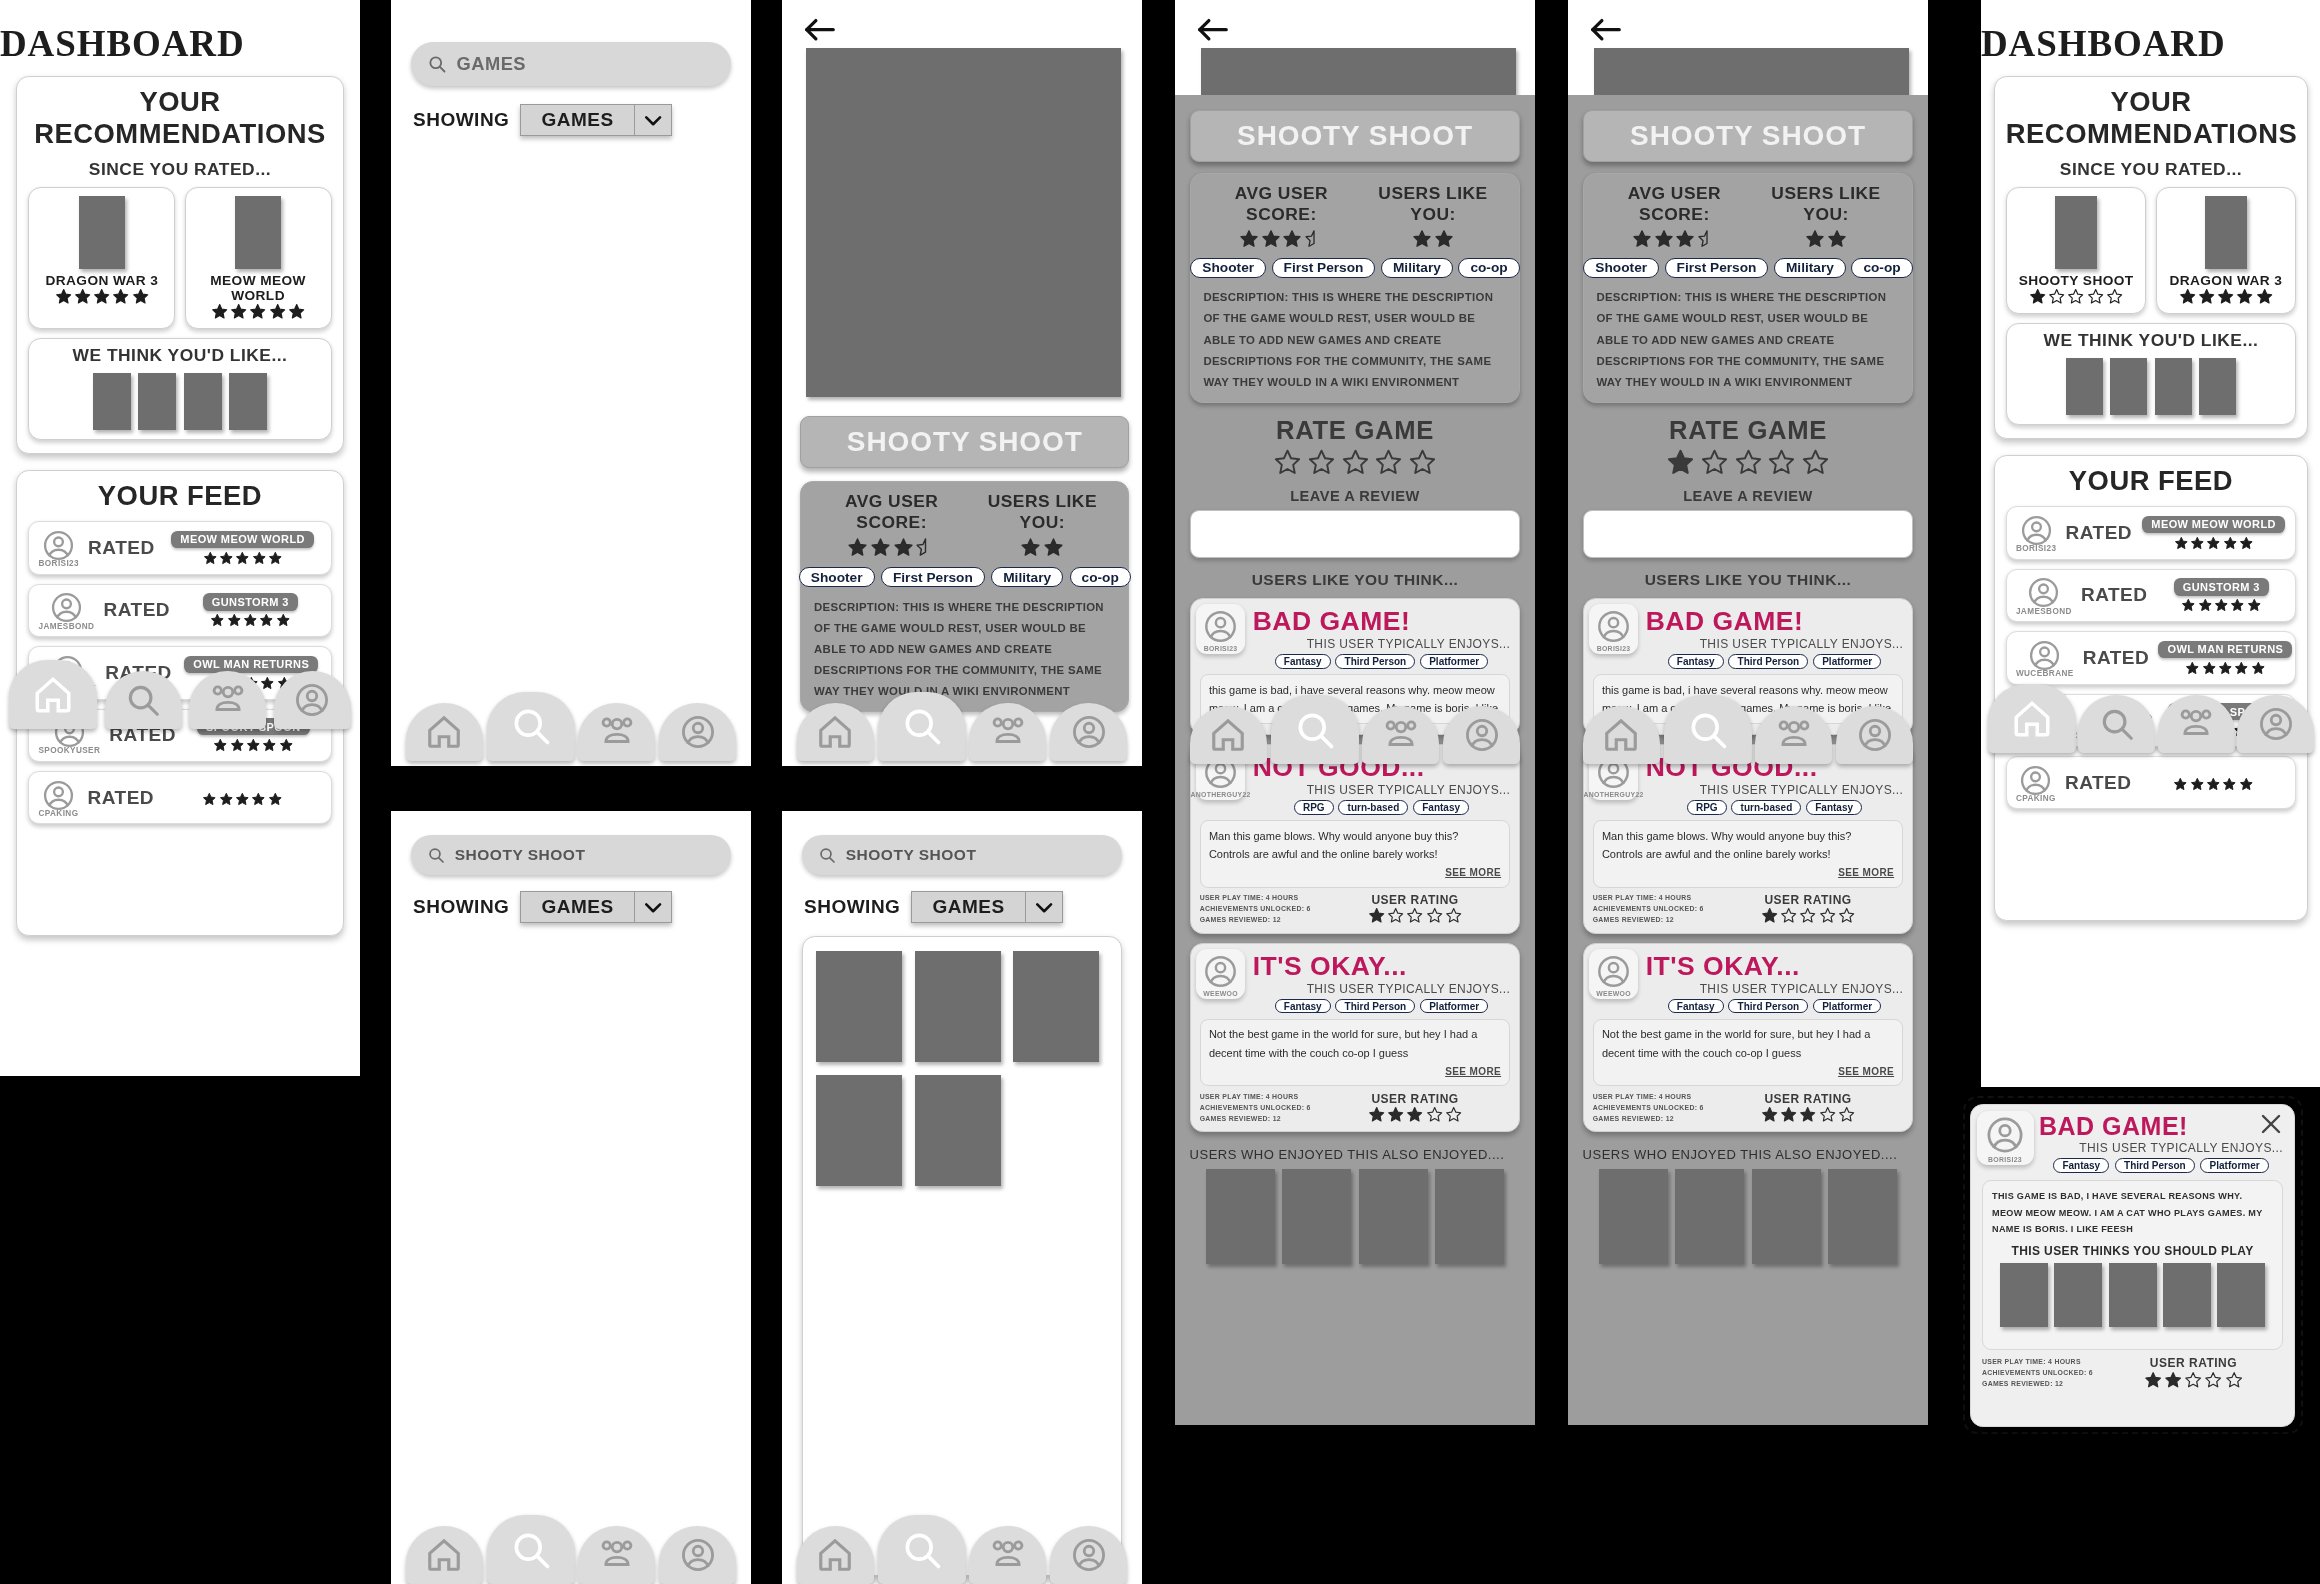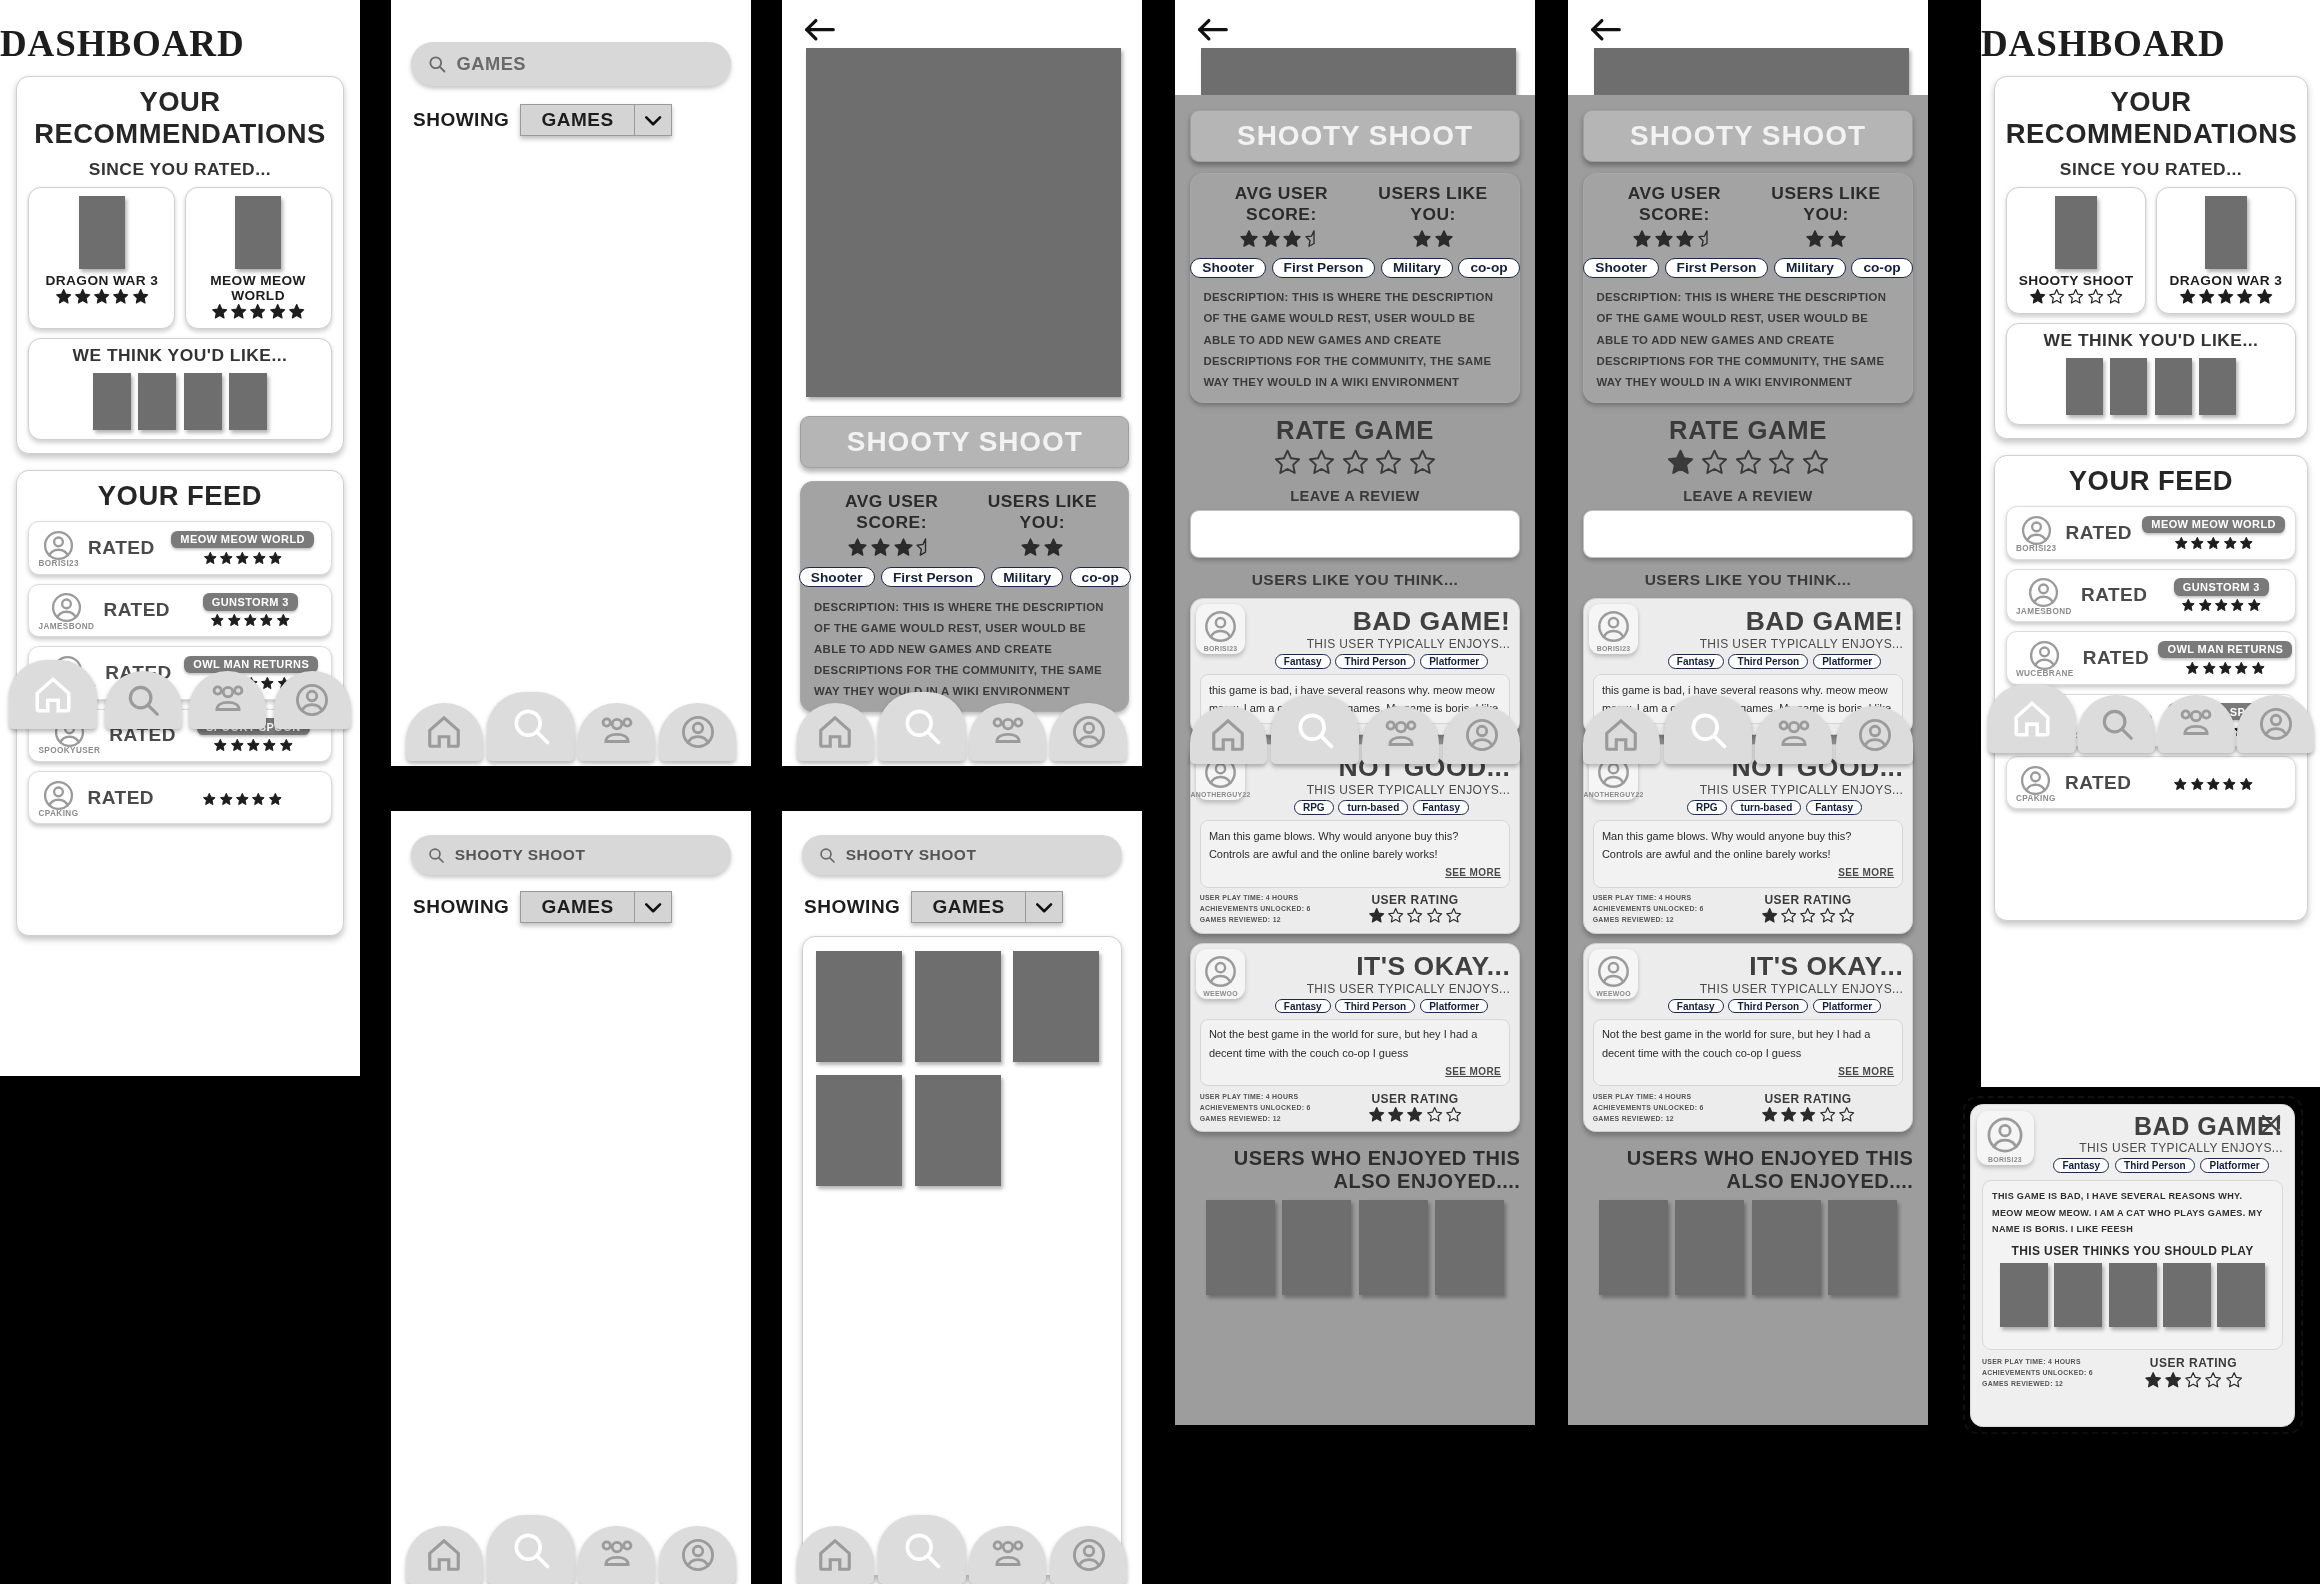--- a/index.html
+++ b/index.html
@@ -75,29 +75,29 @@
   .leave { font-size:14.6px; font-weight:bold; text-align:center; color:#3a3a3a; letter-spacing:0.5px; }
   .reviewbox { background:#fff; border:1.8px solid #c0c0c0; border-radius:9.1px; box-shadow:0 2.7px 4.6px rgba(0,0,0,.2); }
   .ulyt { font-size:15.5px; font-weight:bold; text-align:center; color:#3a3a3a; letter-spacing:0.5px; }
 
   
   .rvcard { background:#ececec; border:1.8px solid #d0d0d0; border-radius:12.8px; position:relative;
             box-shadow:0 3.7px 5.5px rgba(0,0,0,.25); }
   .avbox { position:absolute; left:5.5px; top:5.5px; width:49px; background:#f5f5f5; border-radius:11px;
            box-shadow:0 2.7px 4.6px rgba(0,0,0,.2); display:flex; flex-direction:column; align-items:center; padding:3.7px 0 1.8px;}
   .avbox .uname { font-size:6.9px; font-weight:bold; color:#8a8a8a; letter-spacing:0.3px; }
-  .rv-title { font-size:26.5px; font-weight:bold; color:#404040; text-align:right; letter-spacing:0.5px; }
+  .rv-title { font-size:26.5px; font-weight:bold; color:#be185d; text-align:left; letter-spacing:0.5px; }
   .rv-sub { font-size:12px; font-weight:normal; color:#4a4a4a; text-align:right; letter-spacing:0.4px; }
   .rv-body { background:#f2f2f2; border:1.8px solid #d6d6d6; border-radius:8.2px; padding:5.5px 8.2px;
              font-size:11px; color:#2b2b2b; line-height:1.7; }
   .seemore { font-size:10px; font-weight:bold; color:#4a4a4a; text-align:right; text-decoration:underline; letter-spacing:0.4px;}
   .stats { font-size:6.9px; font-weight:bold; color:#555; line-height:1.6; letter-spacing:0.3px; }
   .urat { font-size:12px; font-weight:bold; color:#3a3a3a; text-align:center; letter-spacing:0.5px; }
 
-  .uwe { font-size:20px; font-weight:bold; text-align:right; color:#2e2e2e; letter-spacing:0.5px; }
+  .uwe { font-size:13px; font-weight:normal; text-align:left; color:#2e2e2e; letter-spacing:0.5px; }
 
   .backarrow { position:absolute; }
 
   .loading { font-size:25.6px; font-weight:bold; text-align:center; color:#1d1d1d; letter-spacing:0.7px; }
 
   
   .modal { position:absolute; background:#efefef; border-radius:12.8px;
            box-shadow:0 5.5px 12.8px rgba(0,0,0,.45); border:1.8px solid #d8d8d8; }
   .modal-dash { position:absolute; border:2.7px dashed #111; border-radius:14.6px; }
 

